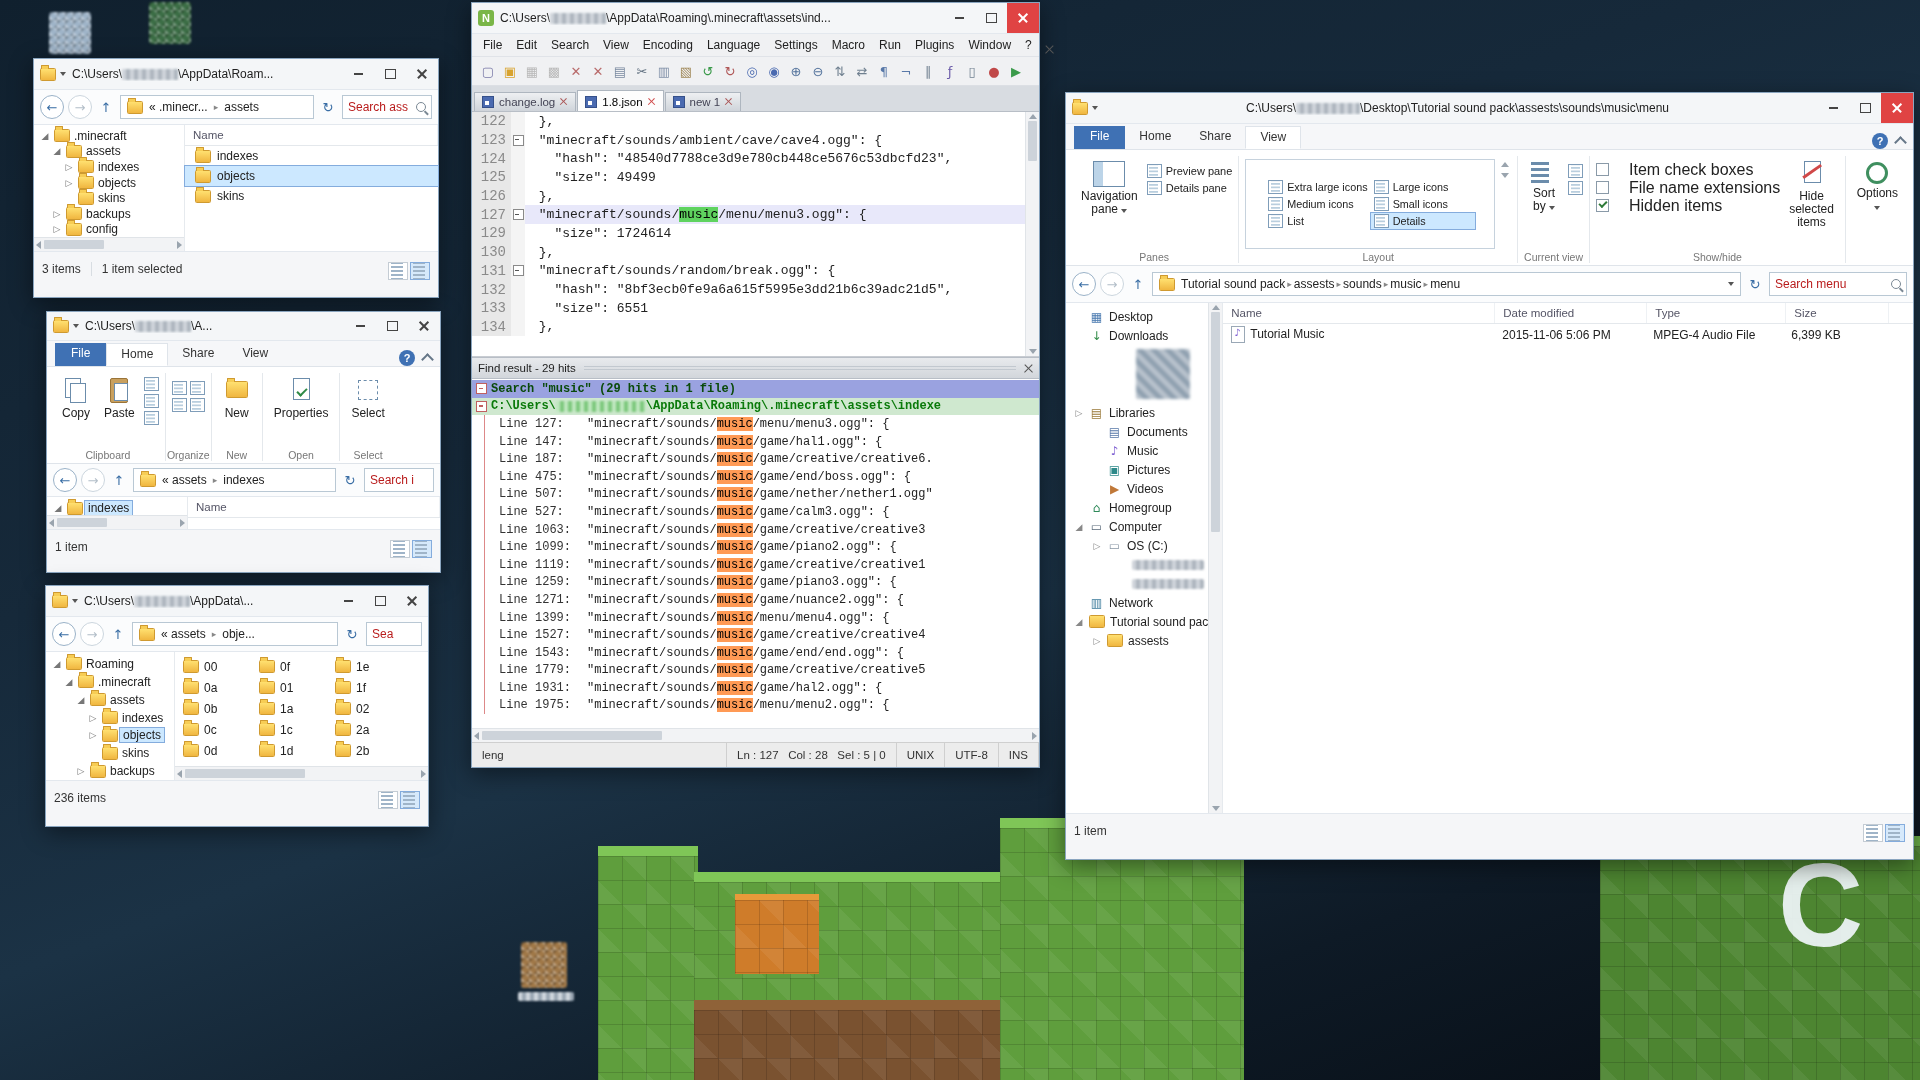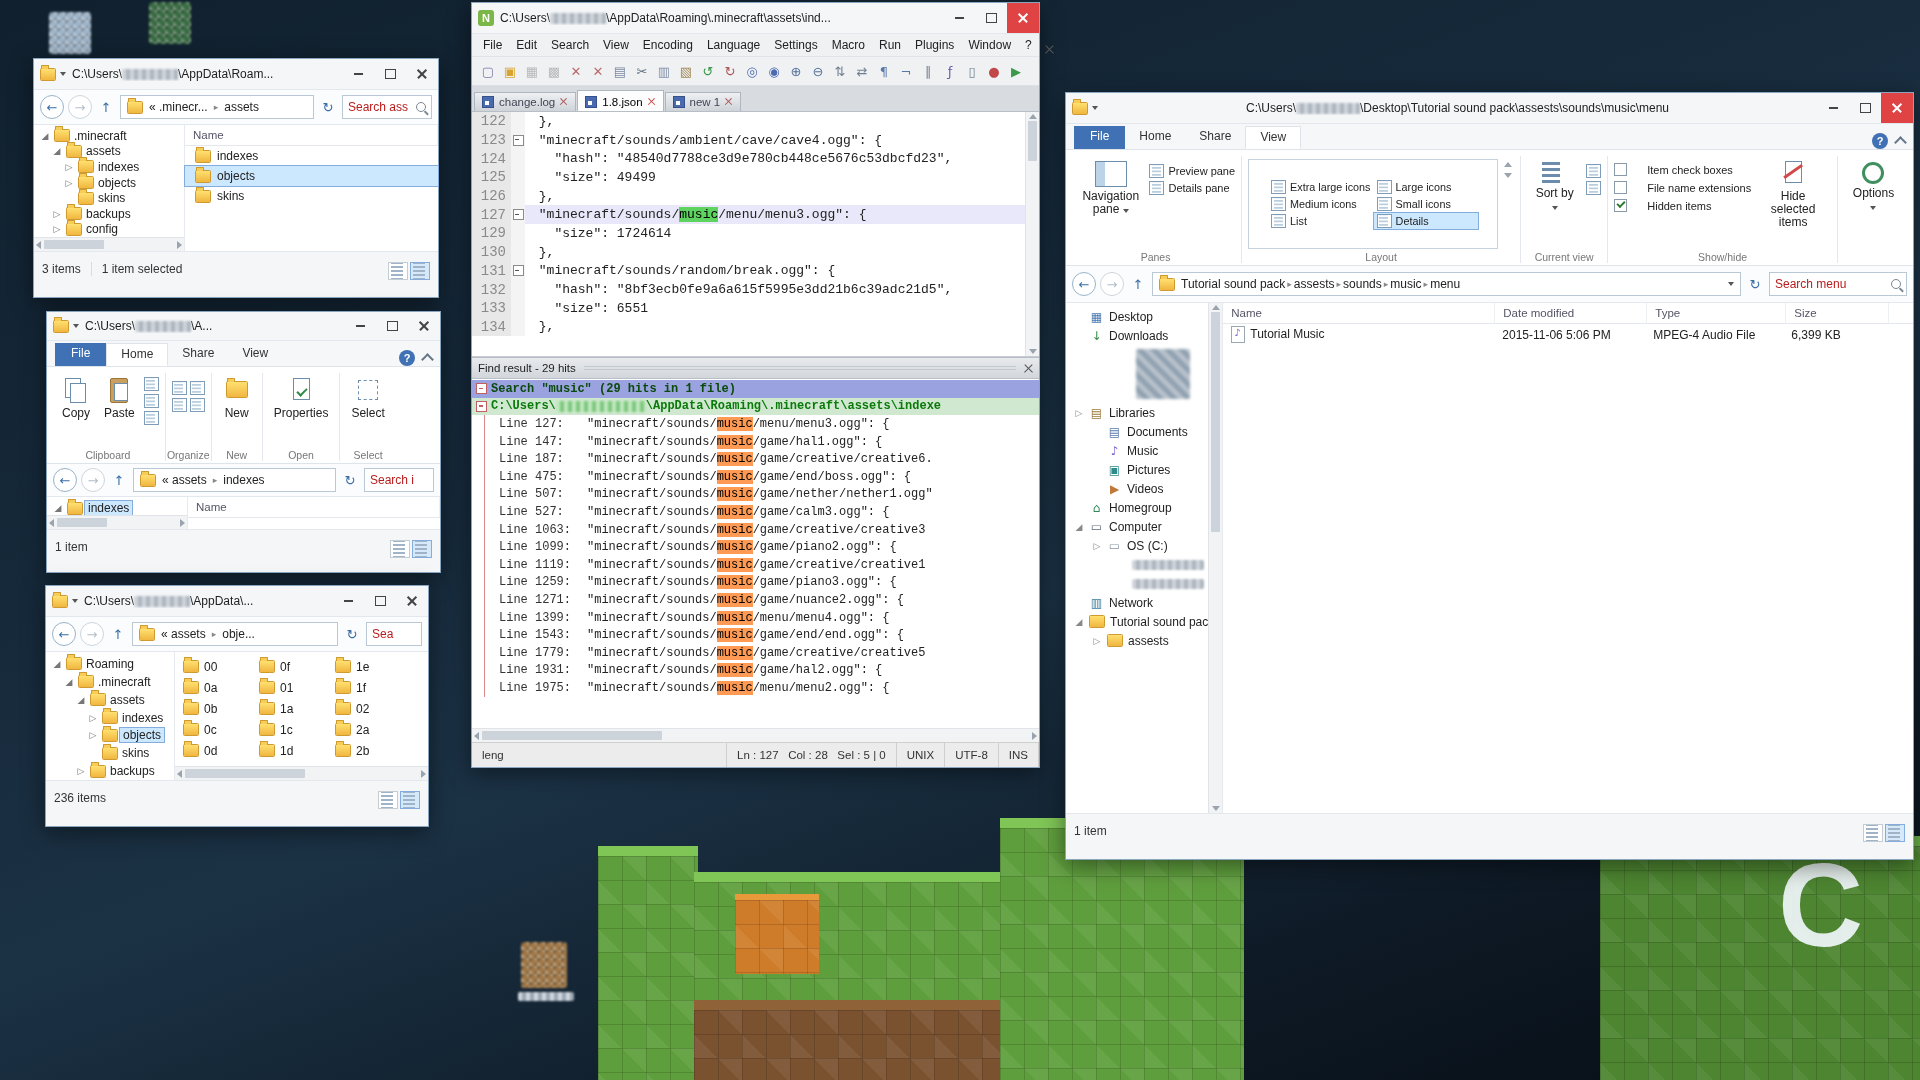--- a/index.html
+++ b/index.html
@@ -109,21 +109,21 @@
   .i-select{margin:4px;width:18px;height:18px;border:1.6px dashed #6b8cab}
   .i-navpane{width:30px;height:24px;border:1px solid #6b8cab;background:linear-gradient(90deg,#bcd4e8 9px,#fff 9px);margin-top:2px}
   .i-sortby{width:26px;height:22px;margin-top:3px;background-image:linear-gradient(#6b8cab 3px,transparent 3px);background-size:18px 6px;background-repeat:repeat-y}
   .i-options{width:22px;height:22px;margin-top:3px;border:3.5px solid #3f8f5f;border-radius:50%;box-sizing:border-box}
   .i-hide::before{content:"";position:absolute;left:6px;top:2px;width:15px;height:20px;background:#fff;border:1px solid #6b8cab}
   .i-hide::after{content:"";position:absolute;left:3px;top:11px;width:22px;height:2.5px;background:#d04848;transform:rotate(-35deg)}
   .layoutbox{width:210px;border:1px solid #c6d2dd;background:#fff;display:grid;grid-template-columns:1fr 1fr;padding:19px;gap:1px;margin-top:3px}
   .lay-item{display:flex;align-items:center;gap:4px;height:16px;font-size:10.8px;padding:0 3px;white-space:nowrap;overflow:hidden}
   .lay-item.sel{background:#cce8ff;outline:1px solid #84acdd}
   .layarrows{display:flex;flex-direction:column;gap:6px;padding:6px 2px}
-  .chk{display:flex;align-items:center;gap:20px;height:15px;white-space:nowrap;font-size:11px}
+  .chk{display:flex;align-items:center;gap:20px;height:15px;white-space:nowrap;font-size:16px}
   .cb{width:11px;height:11px;border:1px solid #8a9aa8;background:#fff;position:relative;flex:0 0 auto}
   .cb.on::after{content:"";position:absolute;left:2px;top:1px;width:6px;height:3px;border-left:2px solid #2f7a38;border-bottom:2px solid #2f7a38;transform:rotate(-45deg)}
   .rlabel{font-size:12px}
   
   .npicon{width:16px;height:16px;border-radius:3px;background:#7ab648;color:#fff;display:flex;align-items:center;justify-content:center;font-size:11px;font-weight:bold;flex:0 0 auto}
   .npmenubar{flex:0 0 22px;display:flex;align-items:center;background:#f0f1f3;border-bottom:1px solid #e0e3e8;padding:0 4px}
   .npmenu{display:flex}
   .mitem{padding:2px 7px;color:#222}
   .menu-x{margin-left:auto;padding:0 6px}
   .nptoolbar{flex:0 0 28px;display:flex;align-items:center;gap:2px;background:#f0f1f3;border-bottom:1px solid #dcdfe4;padding:0 6px}
@@ -884,20 +884,24 @@
         <div class="fr-line">
           <span class="frnum">Line 1271:</span>
           <span><span>"minecraft/sounds/</span><span class="fmatch">music</span><span>/game/nuance2.ogg": {</span></span>
         </div>
 
         <div class="fr-line">
           <span class="frnum">Line 1399:</span>
           <span><span>"minecraft/sounds/</span><span class="fmatch">music</span><span>/menu/menu4.ogg": {</span></span>
         </div>
 
+        <div class="fr-line">
+          <span class="frnum">Line 1527:</span>
+          <span><span>"minecraft/sounds/</span><span class="fmatch">music</span><span>/game/creative/creative4</span></span>
+        </div>
 
         <div class="fr-line">
           <span class="frnum">Line 1543:</span>
           <span><span>"minecraft/sounds/</span><span class="fmatch">music</span><span>/game/end/end.ogg": {</span></span>
         </div>
 
         <div class="fr-line">
           <span class="frnum">Line 1779:</span>
           <span><span>"minecraft/sounds/</span><span class="fmatch">music</span><span>/game/creative/creative5</span></span>
         </div>

